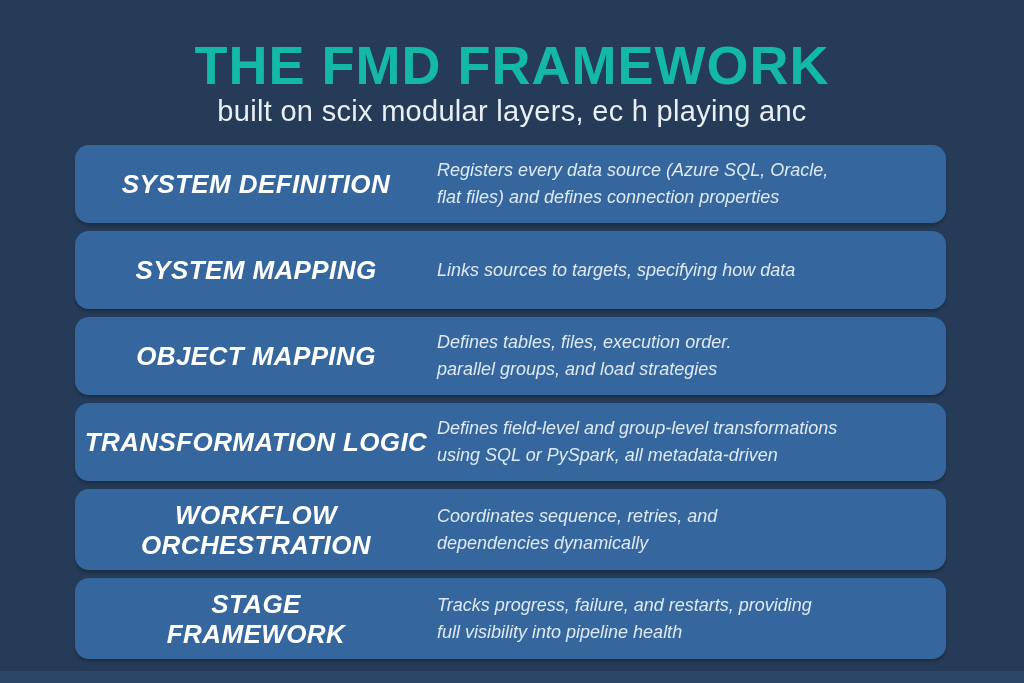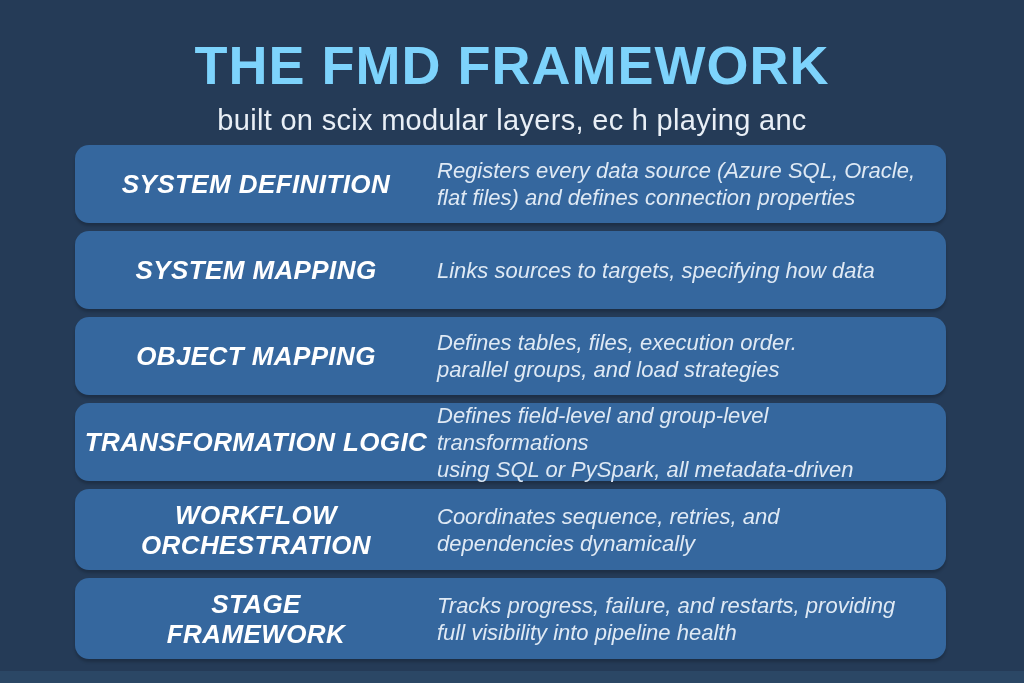--- a/index.html
+++ b/index.html
@@ -16,28 +16,27 @@
     width:1024px;height:683px;
     background:var(--bg);
     overflow:hidden;
     font-family:"Liberation Sans", sans-serif;
   }
   header{
     position:absolute;top:36px;left:0;width:100%;
     text-align:center;
   }
   h1{
-    color:#7dd3fc;
+    color:#14b8a6;
     font-size:54px;
     font-weight:bold;
     letter-spacing:1px;
     line-height:1.1;
   }
   .subtitle{
-    margin-top:9px;
     color:#E9EFF6;
     font-size:29px;
     font-weight:400;
     letter-spacing:0.3px;
   }
   .layers{
     position:absolute;
     left:75px;top:145px;
     width:871px;
     display:flex;flex-direction:column;
@@ -60,21 +59,21 @@
     color:var(--label);
     font-weight:bold;
     font-size:26px;
     line-height:30px;
     letter-spacing:0.4px;
   }
   .desc{
     flex:1;
     padding-right:20px;
     color:var(--desc);
-    font-size:22px;
+    font-size:18px;
     line-height:27px;
     font-weight:400;
   }
   .bottom-bar{
     position:absolute;
     left:0;bottom:0;
     width:100%;height:12px;
     background:var(--bottom);
   }
 </style>

